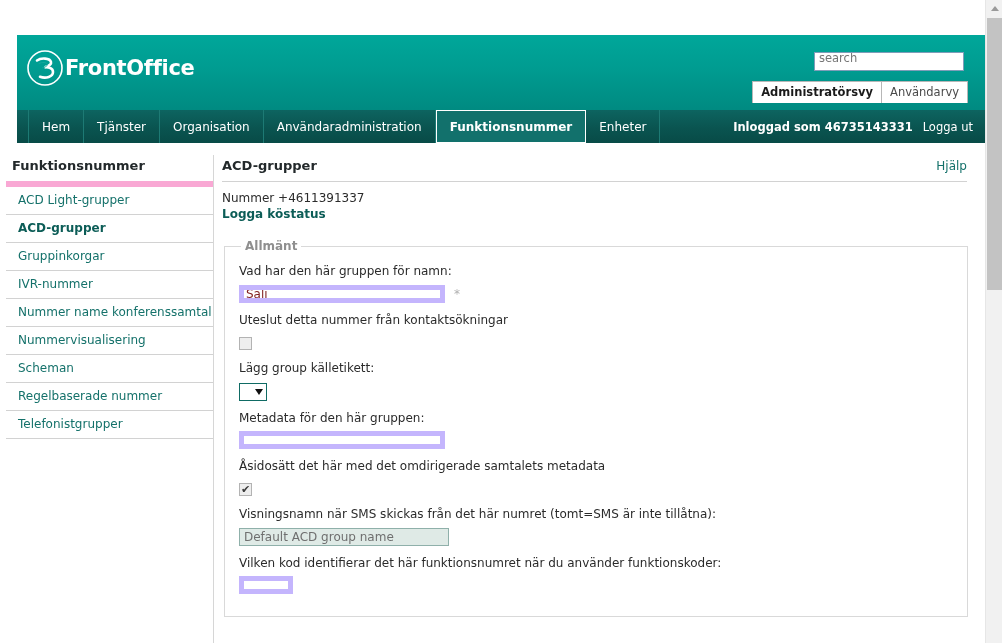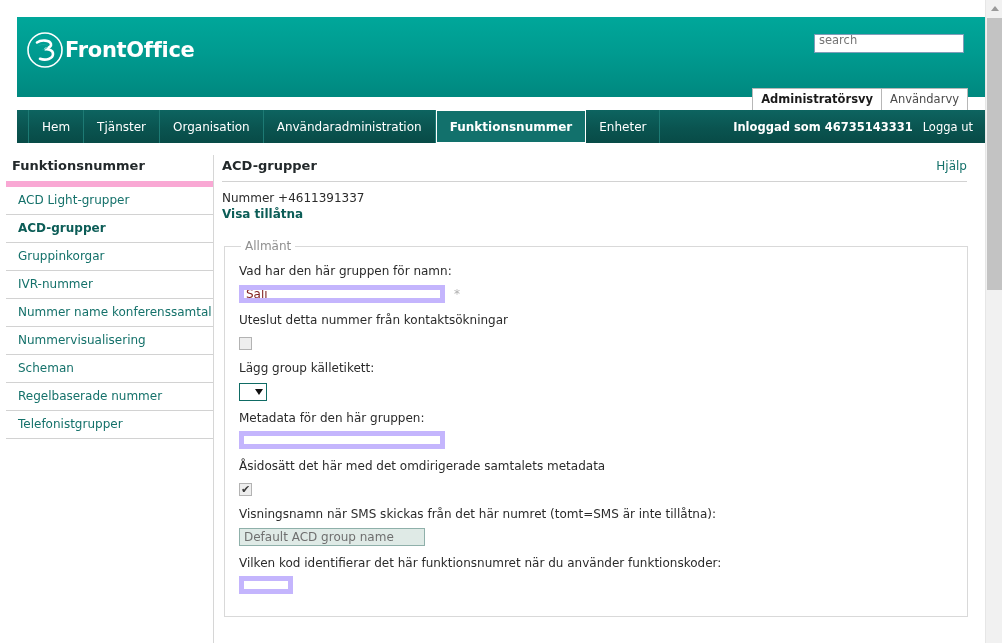--- a/index.html
+++ b/index.html
@@ -47,21 +47,21 @@
   .canvas {
     position: absolute;
     top: 0; left: 0;
     width: 985px; height: 643px;
     overflow: hidden;
   }
 
   
   .header {
     position: absolute;
-    left: 17px; top: 17px;
+    left: 17px; top: 35px;
     width: 968px; height: 80px;
     background: linear-gradient(180deg, #00a79a 0%, #009b90 45%, #00887f 100%);
   }
   .brand {
     position: absolute;
     left: 9px; top: 11px;
     display: flex; align-items: center;
     height: 44px;
   }
   .logo3 {
@@ -88,21 +88,21 @@
     color: #8a8a8a;
     padding: 0 0 8px 4px;
     line-height: 17px;
     font-family: "DejaVu Sans", sans-serif;
     outline: none;
   }
 
   
   .viewtabs {
     position: absolute;
-    right: 17px; top: 88px;
+    right: 17px; top: 81px;
     height: 22px;
     display: flex;
     align-items: stretch;
   }
   .viewtab {
     border: 1px solid #b7b7b7;
     border-bottom: none;
     background: #ffffff;
     font-size: 11.5px;
     color: #4a4a4a;
@@ -219,20 +219,21 @@
     border: 1px solid #d9d9d9;
     padding: 4px 14px 16px 14px;
     width: 744px;
     min-height: 378px;
   }
   .fieldset > legend {
     font-size: 12px;
     color: #8f8f8f;
     padding: 0 4px;
     margin-left: 2px;
+    font-weight: bold;
   }
   .field-label {
     font-size: 12px;
     color: #2b2b2b;
     line-height: 16px;
     margin-top: 9px;
     margin-bottom: 4px;
   }
   .field-label.first { margin-top: 6px; }
 
@@ -244,21 +245,21 @@
     color: #7f1d1d;
     padding: 0 2px;
     line-height: 16px;
     font-family: "DejaVu Sans", sans-serif;
     outline: none;
     vertical-align: middle;
   }
   .inp.w-name { width: 206px; }
   .inp.w-meta { width: 206px; }
   .inp.w-disabled {
-    width: 186px;
+    width: 210px;
     background: #dfeae6;
     color: #6f6f6f;
     border: 1px solid #8fb0aa;
     padding-left: 4px;
   }
   .inp.w-code { width: 54px; }
   .req-star {
     color: #b0b0b0; font-size: 12px; margin-left: 4px;
     vertical-align: middle;
   }
@@ -353,21 +354,21 @@
     <div class="vdivider"></div>
 
     <div class="main">
       <div class="main-head">
         <div class="main-title">ACD-grupper</div>
         <div class="help-link">Hjälp</div>
       </div>
       <div class="main-rule"></div>
 
       <div class="numline">Nummer +4611391337</div>
-      <div class="kostatus">Visa tillåtna</div>
+      <div class="kostatus">Logga köstatus</div>
 
       <fieldset class="fieldset">
         <legend>Allmänt</legend>
 
         <div class="field-label first">Vad har den här gruppen för namn:</div>
         <div>
           <input class="inp w-name" type="text" value="Sälj" style="">
           <span class="req-star">*</span>
         </div>
 

